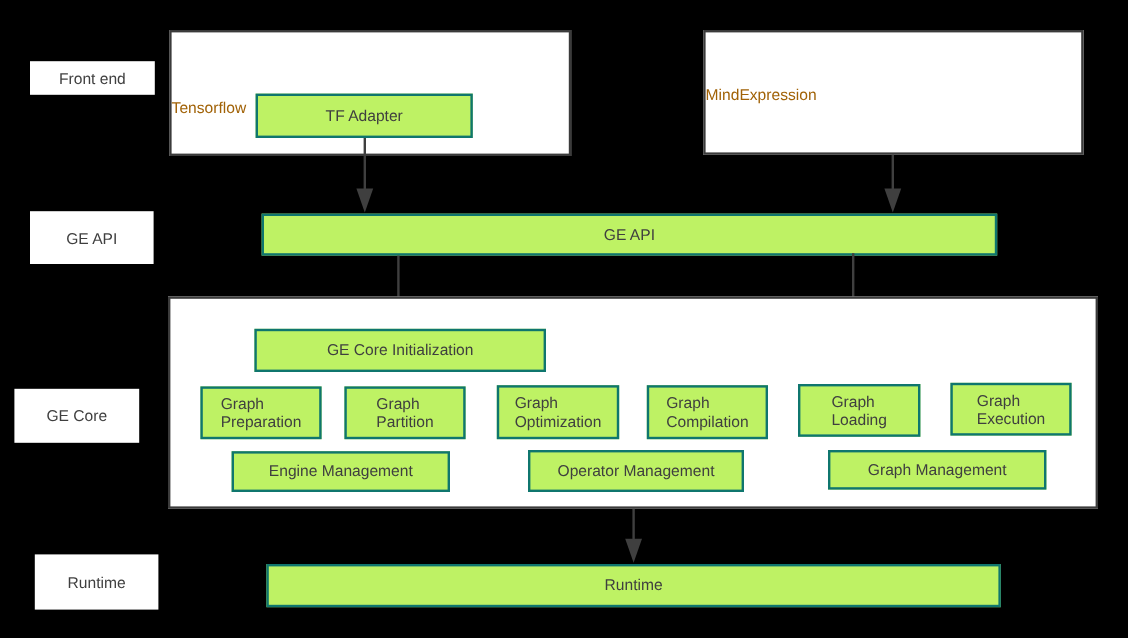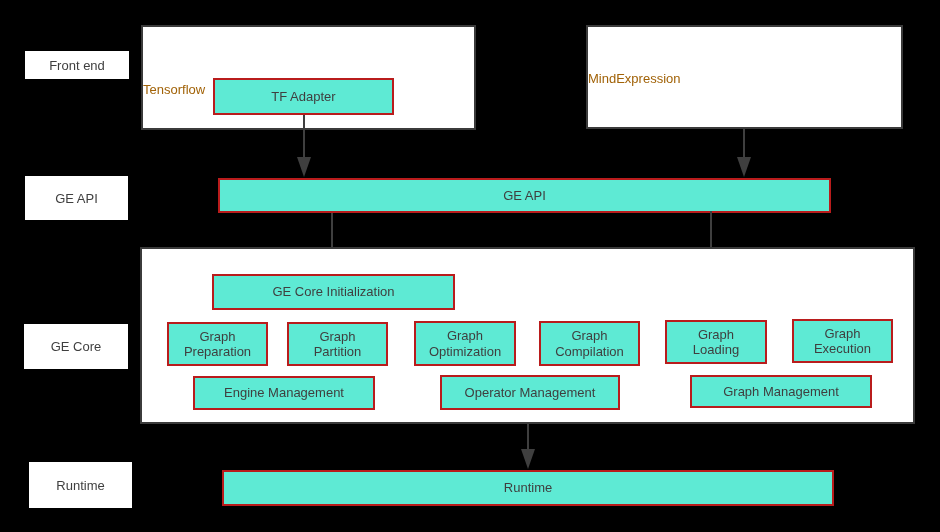--- a/index.html
+++ b/index.html
@@ -10,27 +10,27 @@
   #canvas {
     position: relative;
     width: 940px;
     height: 532px;
     background: #000000;
     font-family: "Liberation Sans", sans-serif;
     overflow: hidden;
   }
   .box {
     position: absolute;
-    background: #5eead4;
-    border: 2px solid #b91c1c;
+    background: #bef264;
+    border: 2px solid #0f766e;
     box-sizing: border-box;
     display: flex;
     align-items: center;
     justify-content: center;
-    text-align: center;
+    text-align: left;
     color: #3f3f3f;
     font-size: 13px;
     line-height: 1.18;
     white-space: pre-line;
   }
   
   .stage-label {
     position: absolute;
     background: #ffffff;
     border: none;
@@ -69,21 +69,21 @@
 </style>
 </head>
 <body>
 
 <div id="canvas">
 
   <div class="stage-label" style="left:25px; top:51px; width:104px; height:28px;">Front end</div>
 
   <div class="stage-label" style="left:25px; top:176px; width:103px; height:44px;">GE API</div>
 
-  <div class="stage-label" style="left:24px; top:324px; width:104px; height:45px;">GE Core</div>
+  <div class="stage-label" style="left:12px; top:324px; width:104px; height:45px;">GE Core</div>
 
   <div class="stage-label" style="left:29px; top:462px; width:103px; height:46px;">Runtime</div>
 
   <div class="group" style="left:141px; top:25px; width:335px; height:105px;">
     <div class="group-title" style="top:55px;">Tensorflow</div>
   </div>
   <div class="box" style="left:213px; top:78px; width:181px; height:37px;">TF Adapter</div>
 
   <div class="group" style="left:586px; top:25px; width:317px; height:104px;">
     <div class="group-title" style="top:44px;">MindExpression</div>

